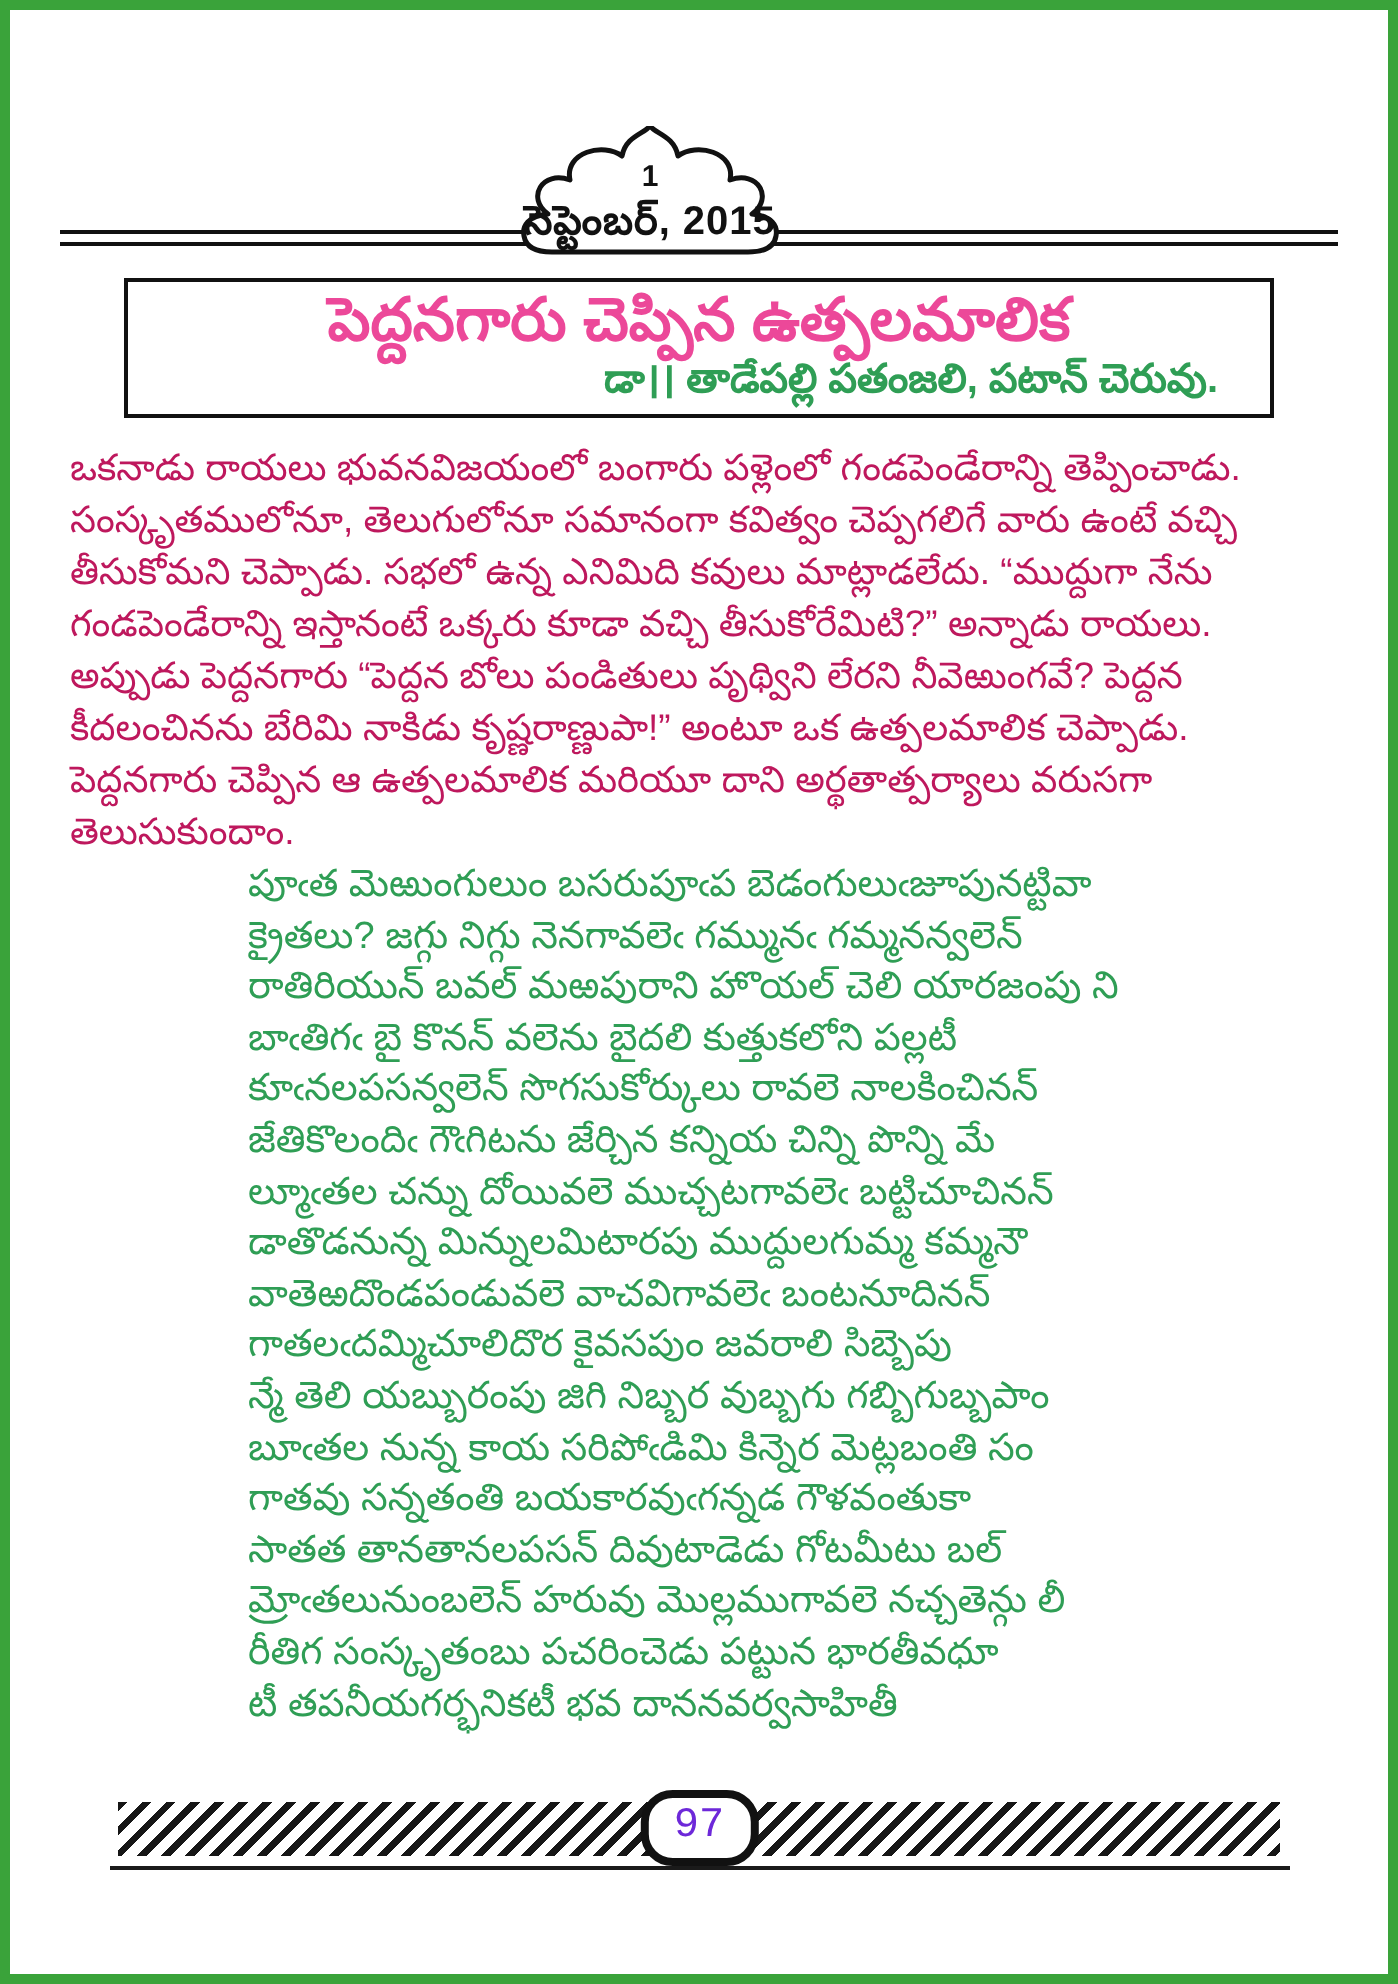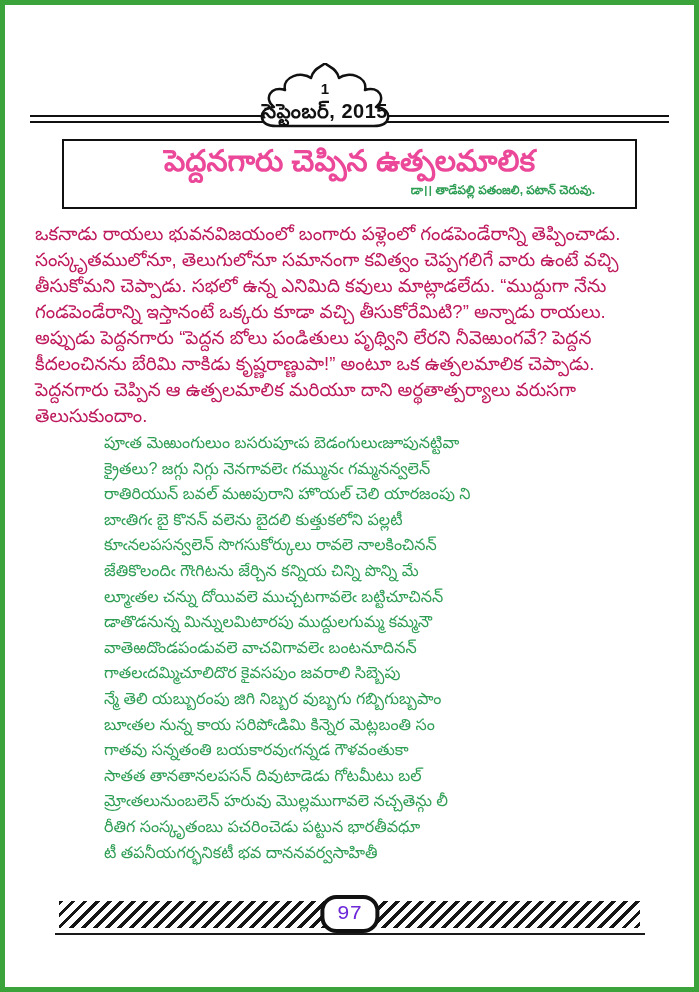--- a/index.html
+++ b/index.html
@@ -45,41 +45,42 @@
   }
   .title-text{
     margin-top:3px;
     text-align:center;
     font-size:30px;font-weight:bold;
     color:#ec4899;
     line-height:34px;
   }
   .byline{
     text-align:right;
-    padding-right:40px;
-    font-size:12px;font-weight:bold;
+    padding-right:26px;
+    font-size:20px;font-weight:bold;
     color:#2f9e55;
     line-height:24px;
   }
   
   .intro{
     position:absolute;left:35px;top:221px;width:634px;
     color:#be185d;
   }
   .bodyline{
     font-size:18.5px;line-height:26px;white-space:nowrap;
   }
   
   .poem{
     position:absolute;left:104px;top:430px;width:560px;
     color:#2f9e55;
   }
   .poemline{
-    font-size:16px;line-height:25.6px;white-space:nowrap;
+    font-size:19px;line-height:25.6px;white-space:nowrap;
     font-weight:500;
+    margin-left:20px;
   }
   
   .footer-bar{
     position:absolute;left:59px;top:901px;width:581px;height:27px;
     background:repeating-linear-gradient(135deg,#161616 0px,#161616 3.5px,#ffffff 3.5px,#ffffff 8.5px);
   }
   .footer-underline{
     position:absolute;left:55px;top:933px;width:590px;height:2px;
     background:#1a1a1a;
   }

